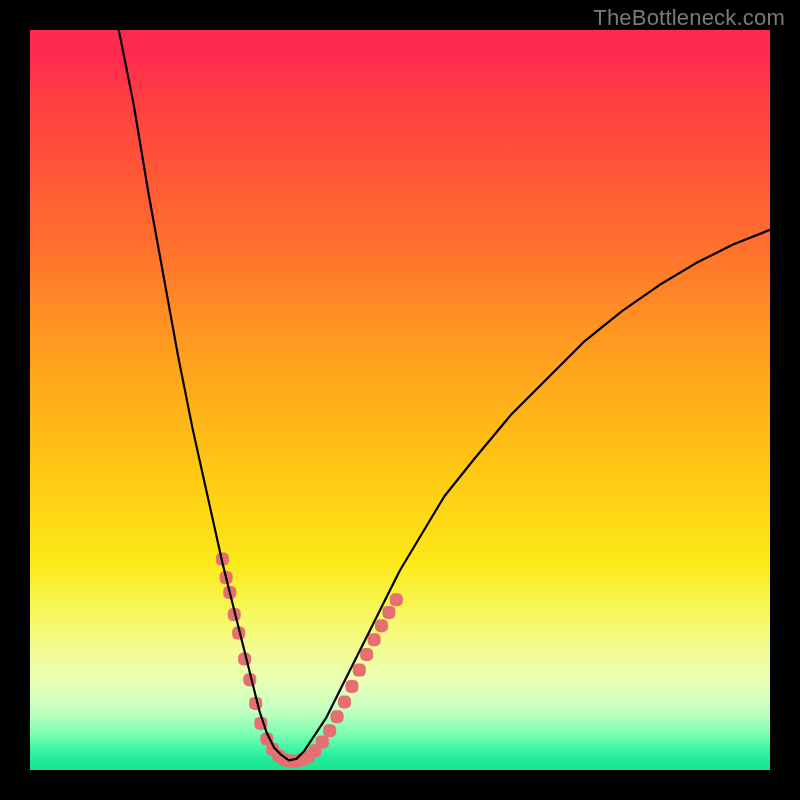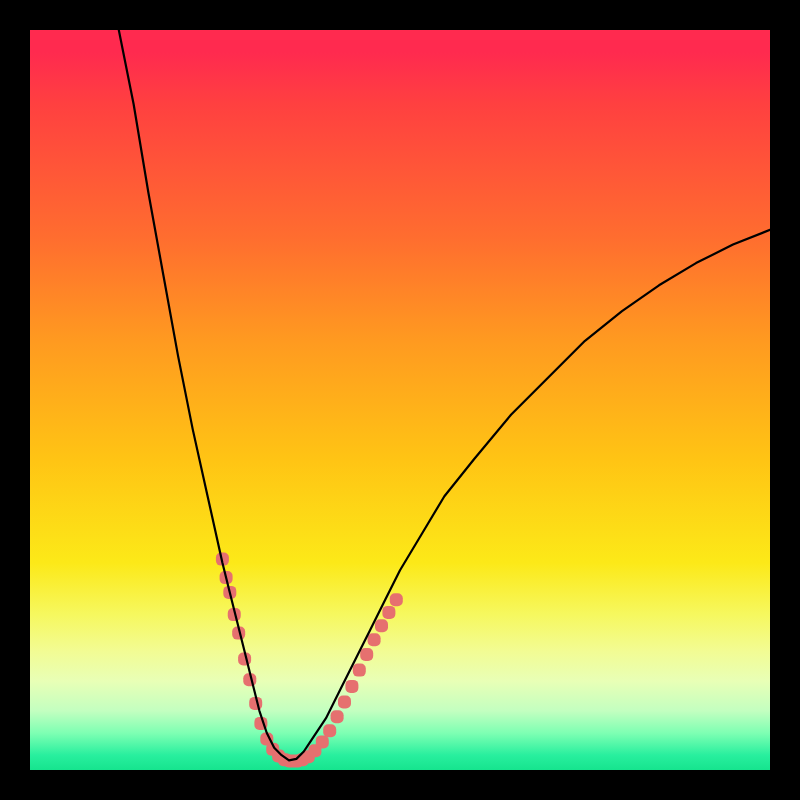--- a/index.html
+++ b/index.html
@@ -55,20 +55,21 @@
     left: 0;
     top: 0;
     width: 740px;
     height: 740px;
   }
 </style>
 </head>
 <body>
 
 <div class="frame">
+  <div class="watermark">TheBottleneck.com</div>
   <div class="plot">
     <svg class="curve" viewBox="0 0 740 740" preserveAspectRatio="none">
       <g id="marker-layer">
           <rect x="185.90" y="522.60" width="13" height="13" rx="5" ry="5" fill="#e6706f"></rect>
           <rect x="189.60" y="541.10" width="13" height="13" rx="5" ry="5" fill="#e6706f"></rect>
           <rect x="193.30" y="555.90" width="13" height="13" rx="5" ry="5" fill="#e6706f"></rect>
           <rect x="197.74" y="578.10" width="13" height="13" rx="5" ry="5" fill="#e6706f"></rect>
           <rect x="202.18" y="596.60" width="13" height="13" rx="5" ry="5" fill="#e6706f"></rect>
           <rect x="208.10" y="622.50" width="13" height="13" rx="5" ry="5" fill="#e6706f"></rect>
           <rect x="213.28" y="643.22" width="13" height="13" rx="5" ry="5" fill="#e6706f"></rect>

